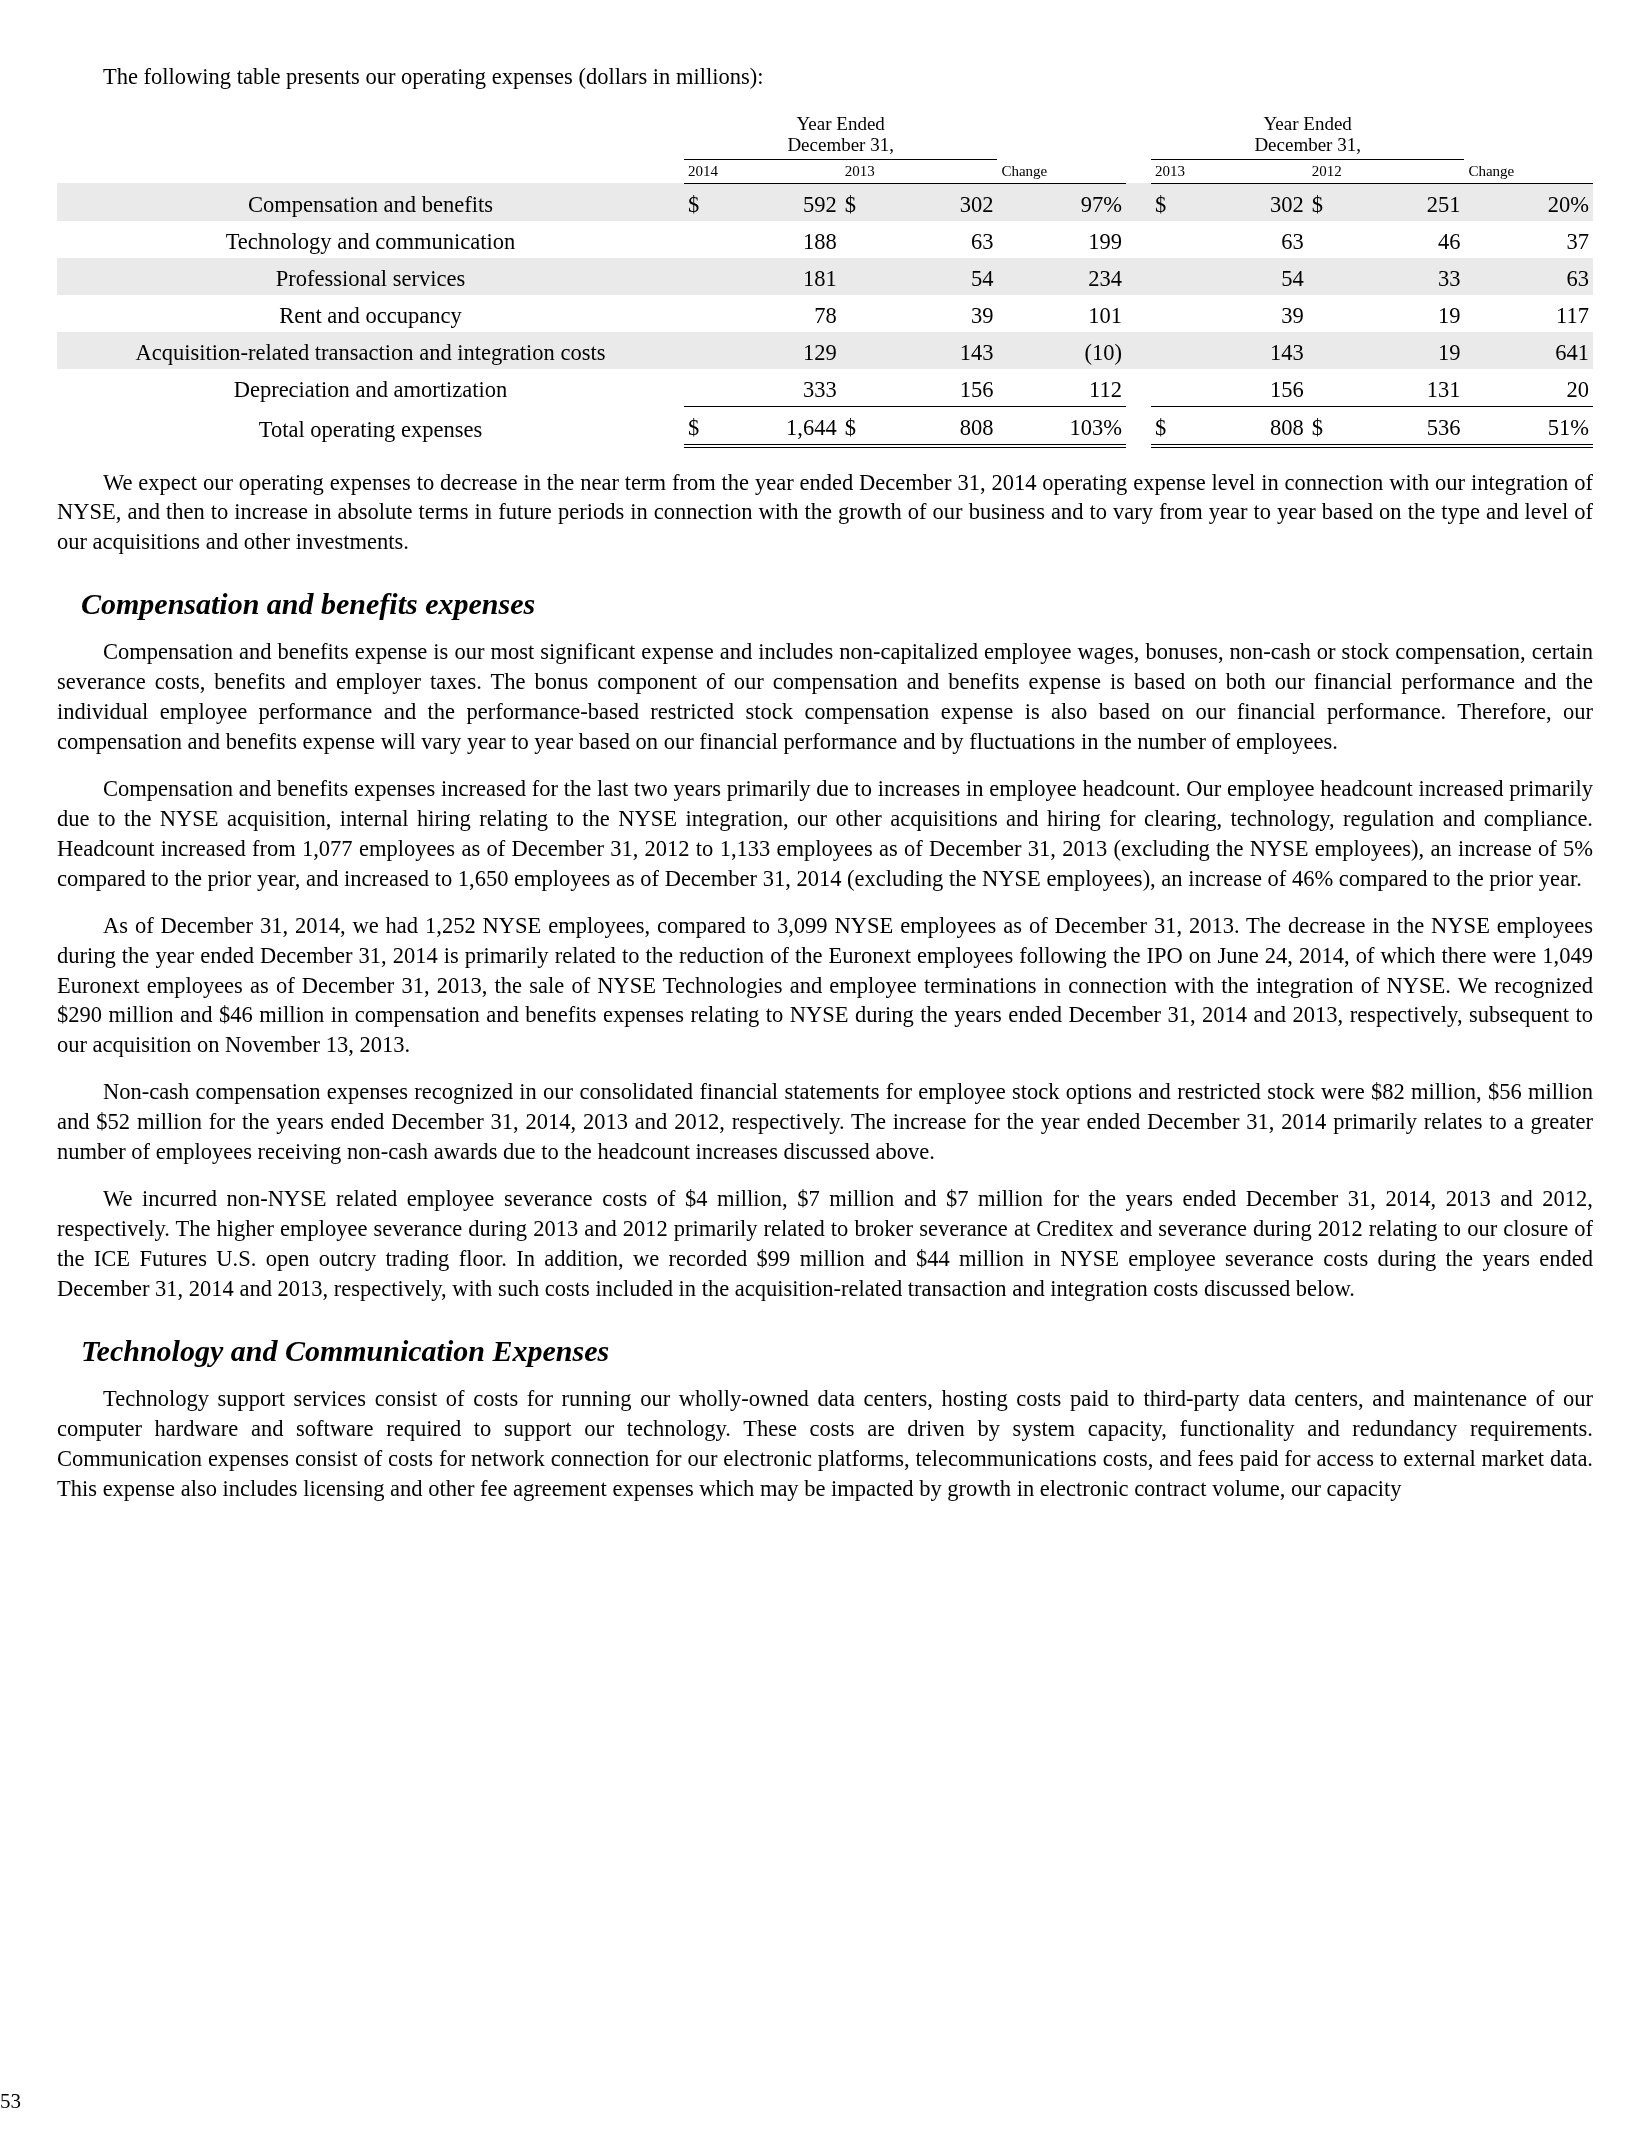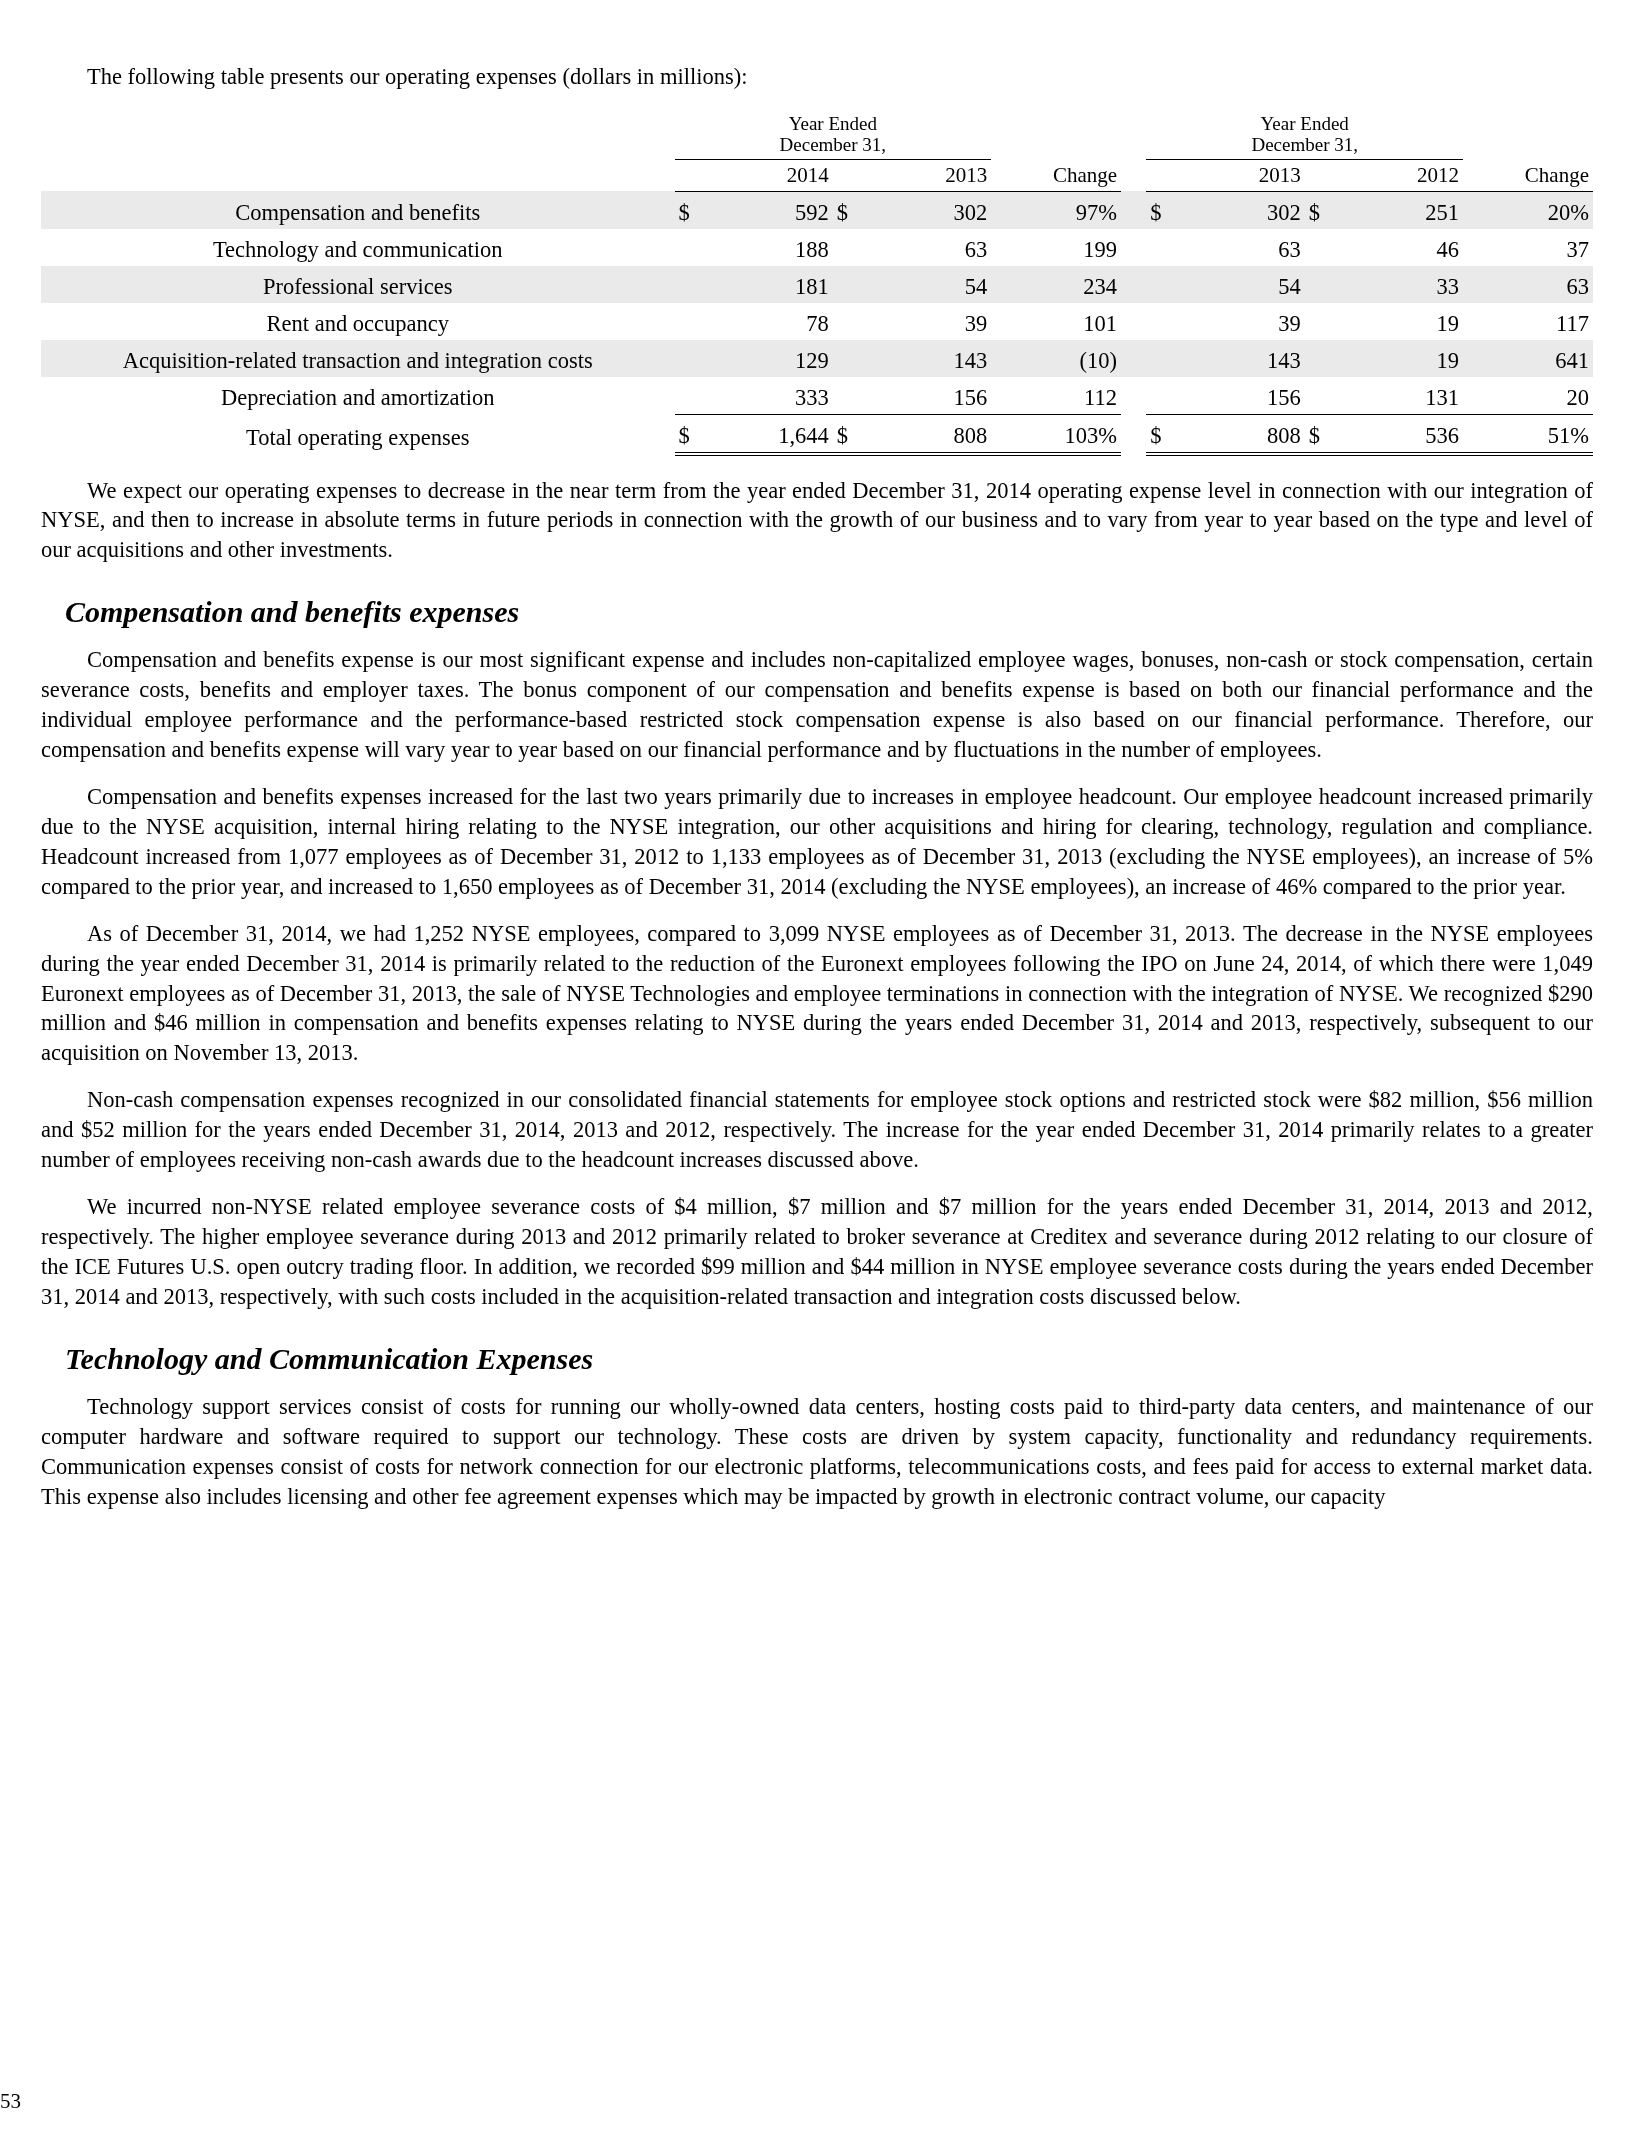--- a/index.html
+++ b/index.html
@@ -5,21 +5,21 @@
   html, body { margin: 0; padding: 0; }
   body {
     width: 1650px;
     height: 2150px;
     background: #ffffff;
     color: #000000;
     font-family: "Liberation Serif", serif;
     font-size: 22.5px;
     position: relative;
   }
-  .page { padding: 64px 57px 0 41px; }
+  .page { padding: 64px 57px 0 57px; }
 
   .intro { text-indent: 46px; margin: 0 0 20px 0; }
 
   .para {
     text-align: justify;
     text-indent: 46px;
     line-height: 1.33;
     margin: 0 0 17px 0;
   }
 
@@ -42,22 +42,22 @@
     font-weight: bold;
     font-size: 19px;
     line-height: 1.12;
     text-align: center;
     border-bottom: 1px solid #000;
     padding-bottom: 4px;
   }
   .gh-line { display: block; }
   .col-th {
     font-weight: bold;
-    font-size: 21px;
-    text-align: right;
+    font-size: 15px;
+    text-align: left;
     border-bottom: 1px solid #000;
     padding-top: 6px;
   }
 
   .lbl { text-align: center; padding-left: 6px; }
   .d   { text-align: left; }
   .n   { text-align: right; padding-right: 8px; }
   .chg { padding-right: 14px; }
   .data-row td, .total-row td { height: 31px; }
 

